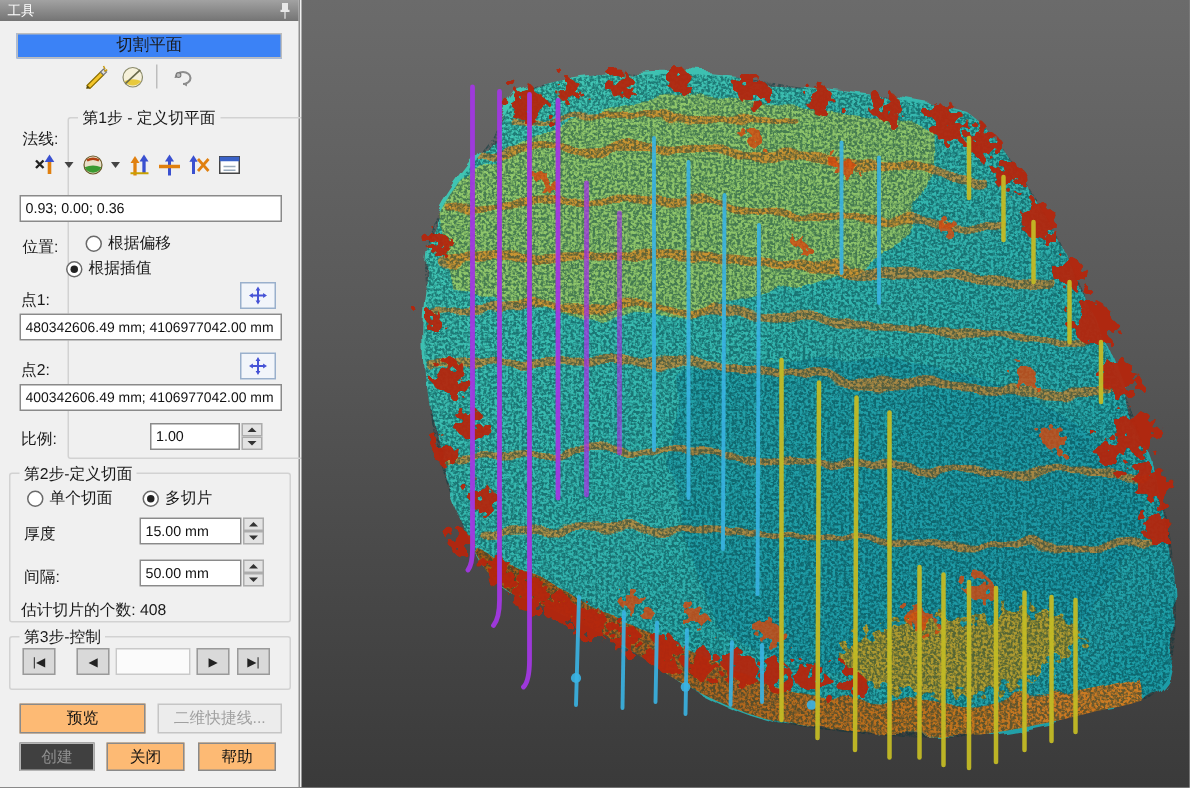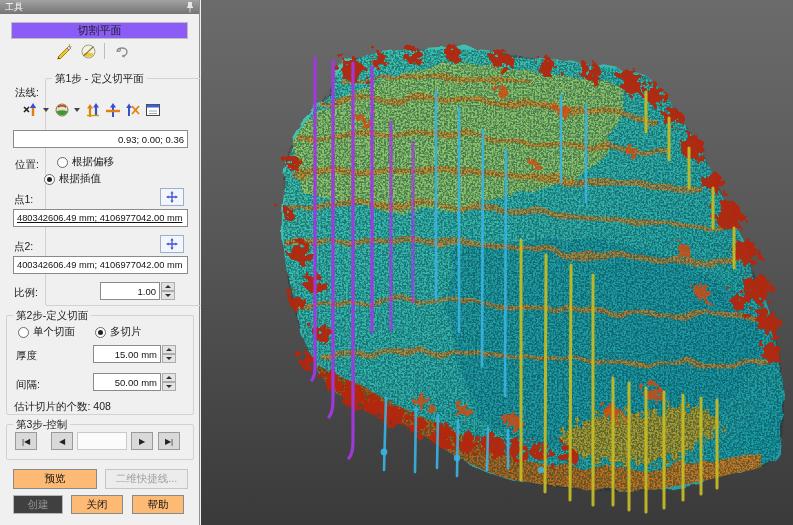--- a/index.html
+++ b/index.html
@@ -3,32 +3,32 @@
 <meta charset="utf-8">
 <style>
   html,body{margin:0;padding:0;background:#222;}
   *{box-sizing:border-box;font-family:"Liberation Sans","DejaVu Sans",sans-serif;}
   .app{position:relative;width:793px;height:525px;overflow:hidden;background:#f0f0f0;}
 
   
   .panel{position:absolute;left:0;top:0;width:200px;height:525px;background:#f0f0f0;border-right:1px solid #8f8f8f;}
   .titlebar{position:absolute;left:0;top:0;width:100%;height:14px;background:linear-gradient(#a2a2a2,#747474);color:#fff;font-size:9px;line-height:14px;padding-left:5px;display:flex;justify-content:space-between;align-items:center;}
   .pin{width:10px;height:12px;margin-right:4px;display:flex;align-items:center;justify-content:center;}
-  .headerbox{position:absolute;left:11px;top:22px;width:177px;height:17px;background:#8b5cf6;border:1px solid #bdbdbd;text-align:center;font-size:11px;line-height:15px;color:#1a1a1a;}
+  .headerbox{position:absolute;left:11px;top:22px;width:177px;height:17px;background:#3b82f6;border:1px solid #bdbdbd;text-align:center;font-size:11px;line-height:15px;color:#1a1a1a;}
   .toolbar{position:absolute;left:54px;top:40px;height:22px;display:flex;align-items:center;gap:4px;}
   .tbtn{width:20px;height:20px;display:flex;align-items:center;justify-content:center;border:1px solid transparent;}
   .tsep{width:1px;height:16px;background:#bdbdbd;margin:0 2px;}
 
   .group{position:absolute;border:1px solid #d2d2d2;border-radius:2px;}
   .group > .legend{position:absolute;top:-7px;left:6px;background:#f0f0f0;padding:0 3px;font-size:10.5px;color:#1a1a1a;white-space:nowrap;}
 
   .lab{position:absolute;font-size:10.5px;color:#1a1a1a;white-space:nowrap;}
 
   .txt{position:absolute;border:1px solid #8a8a8a;background:#fff;font-size:9.5px;color:#111;padding:0 3px;outline:none;}
-  .txt.r{text-align:right;}
+  .txt.r{}
 
   .normalicons{position:absolute;left:22px;top:100px;height:20px;display:flex;align-items:center;gap:3px;}
   .nicon{width:17px;height:17px;display:flex;align-items:center;justify-content:center;}
   .caret{width:0;height:0;border-left:3px solid transparent;border-right:3px solid transparent;border-top:4px solid #444;margin:0 1px;}
 
   .radio{position:absolute;display:flex;align-items:center;gap:4px;font-size:10.5px;color:#1a1a1a;cursor:default;}
   .rdot{width:11px;height:11px;border-radius:50%;border:1px solid #6a6a6a;background:#fff;position:relative;flex:0 0 auto;}
   .rdot.on:after{content:"";position:absolute;left:2px;top:2px;width:5px;height:5px;border-radius:50%;background:#222;}
 
   .pickbtn{position:absolute;width:24px;height:18px;background:#f2f5fa;border:1px solid #9ab0cc;display:flex;align-items:center;justify-content:center;}
@@ -164,21 +164,21 @@
       <span>根据插值</span>
     </span>
 
     <span class="lab" style="left:14px;top:193px;">点1:</span>
     <span class="pickbtn" style="left:160px;top:188px;">
       <svg width="14" height="14" viewBox="0 0 14 14">
         <path d="M7 1 L5.4 3.6 h3.2 Z M7 13 L5.4 10.4 h3.2 Z M1 7 L3.6 5.4 v3.2 Z M13 7 L10.4 5.4 v3.2 Z" fill="#4653d6"></path>
         <path d="M7 3 V11 M3 7 H11" stroke="#4653d6" stroke-width="1.3"></path>
       </svg>
     </span>
-    <input class="txt" style="left: 13px; top: 209px; width: 175px; height: 18px; font-size: 9.3px; text-decoration: underline;" value="480342606.49 mm; 4106977042.00 mm">
+    <input class="txt" style="left: 13px; top: 209px; width: 175px; height: 18px; font-size: 9.3px;" value="480342606.49 mm; 4106977042.00 mm">
 
     <span class="lab" style="left:14px;top:240px;">点2:</span>
     <span class="pickbtn" style="left:160px;top:235px;">
       <svg width="14" height="14" viewBox="0 0 14 14">
         <path d="M7 1 L5.4 3.6 h3.2 Z M7 13 L5.4 10.4 h3.2 Z M1 7 L3.6 5.4 v3.2 Z M13 7 L10.4 5.4 v3.2 Z" fill="#4653d6"></path>
         <path d="M7 3 V11 M3 7 H11" stroke="#4653d6" stroke-width="1.3"></path>
       </svg>
     </span>
     <input class="txt" style="left: 13px; top: 256px; width: 175px; height: 18px; font-size: 9.3px;" value="400342606.49 mm; 4106977042.00 mm">
 

